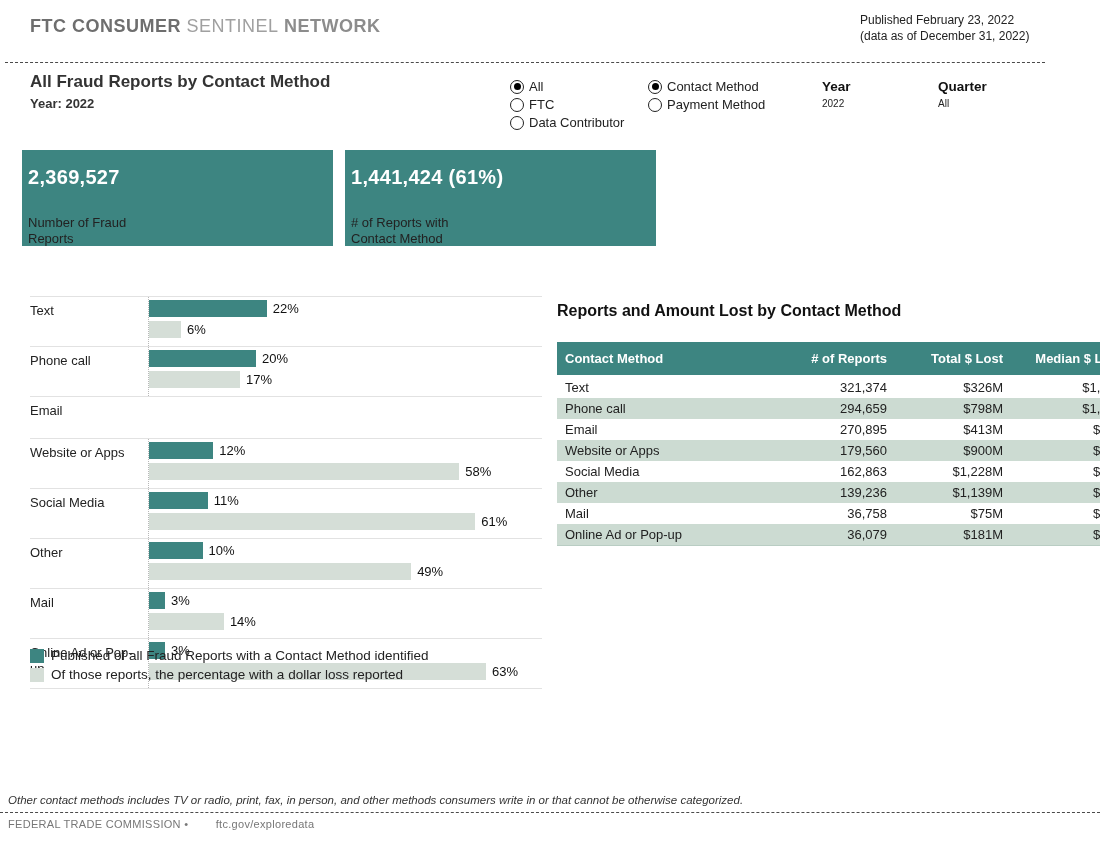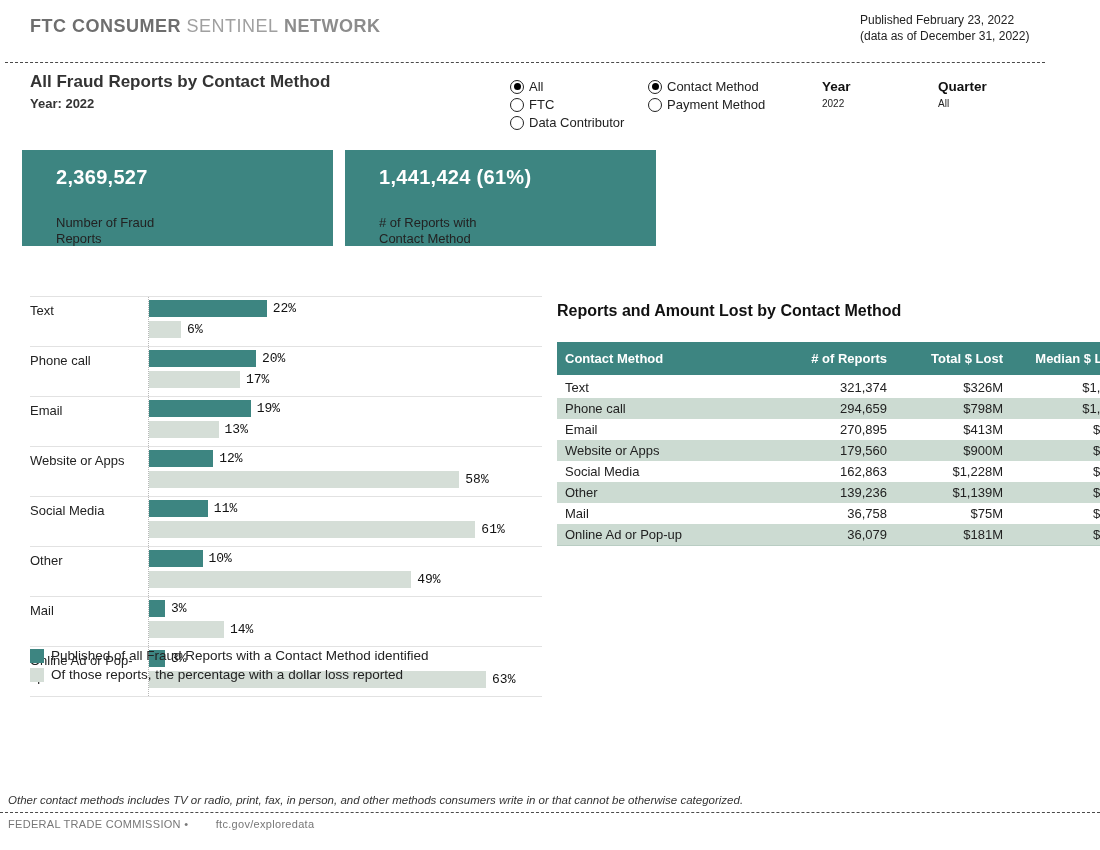--- a/index.html
+++ b/index.html
@@ -21,31 +21,31 @@
   #method-group{left:648px;}
   .radio-row{display:flex;align-items:center;margin-bottom:3px;cursor:pointer;}
   .radio-circle{width:12px;height:12px;border:1.5px solid #222;border-radius:50%;margin-right:5px;display:inline-flex;align-items:center;justify-content:center;flex:0 0 auto;background:#fff;}
   .radio-circle .dot{width:7px;height:7px;border-radius:50%;background:#000;}
   .filter{position:absolute;top:79px;font-size:13.5px;}
   #year-filter{left:810px;margin-left:12px;}
   #quarter-filter{left:938px;}
   .filter .flabel{font-weight:bold;color:#111;}
   .filter .fvalue{font-weight:normal;margin-top:4px;font-size:10px;color:#222;cursor:pointer;}
   
-  .card{position:absolute;top:150px;width:311px;height:96px;background:#3d8581;color:#fff;box-sizing:border-box;padding:16px 34px;}
+  .card{position:absolute;top:150px;width:311px;height:96px;background:#3d8581;color:#fff;box-sizing:border-box;padding:16px 6px;}
   #card-0{left:22px;}
   #card-1{left:345px;}
   .card .cvalue{font-size:20px;font-weight:bold;letter-spacing:.3px;}
   .card .clabel{font-size:13px;margin-top:20px;font-weight:normal;}
   
   .chart{position:absolute;left:30px;top:296px;width:512px;}
   .crow{display:flex;border-top:1px solid #e2e2e2;min-height:42px;box-sizing:border-box;}
   .crow:last-of-type{border-bottom:1px solid #e2e2e2;}
   .clabel{width:118px;flex:0 0 118px;font-size:13px;color:#222;padding-top:6px;box-sizing:border-box;padding-right:6px;line-height:1.25;}
-  .cbars{flex:1;padding:3px 0 4px 0;border-left:1px dotted #b8b8b8;font-family:Liberation Mono, monospace;}
+  .cbars{flex:1;padding:3px 0 4px 0;border-left:1px dotted #b8b8b8;}
   .barline{display:flex;align-items:center;height:17px;margin-bottom:4px;}
   .bar{height:17px;flex:0 0 auto;}
   .pct{font-size:13px;color:#111;margin-left:6px;white-space:nowrap;}
   
   .legend{position:absolute;left:30px;top:648px;font-size:13.5px;color:#222;}
   .legend-item{display:flex;align-items:center;margin-bottom:4px;}
   .swatch{width:14px;height:14px;margin-right:7px;flex:0 0 auto;}
   
   .table-wrap{position:absolute;left:557px;top:302px;width:509px;}
   .table-title{font-size:16px;font-weight:bold;color:#111;margin:0 0 22px 0;}
@@ -150,30 +150,20 @@
           <span class="pct">20%</span>
         </div>
         <div class="barline">
           <div class="bar" style="width: 90.95px; background: rgb(213, 222, 215);"></div>
           <span class="pct">17%</span>
         </div>
       </div>
     </div>
     <div class="crow">
       <div class="clabel">Email</div>
-      <div class="cbars">
-        <div class="barline">
-          <div class="bar" style="width: 101.65px; background: rgb(61, 133, 129);"></div>
-          <span class="pct">19%</span>
-        </div>
-        <div class="barline">
-          <div class="bar" style="width: 69.55px; background: rgb(213, 222, 215);"></div>
-          <span class="pct">13%</span>
-        </div>
-      </div>
     </div>
     <div class="crow">
       <div class="clabel">Website or Apps</div>
       <div class="cbars">
         <div class="barline">
           <div class="bar" style="width: 64.2px; background: rgb(61, 133, 129);"></div>
           <span class="pct">12%</span>
         </div>
         <div class="barline">
           <div class="bar" style="width: 310.3px; background: rgb(213, 222, 215);"></div>

